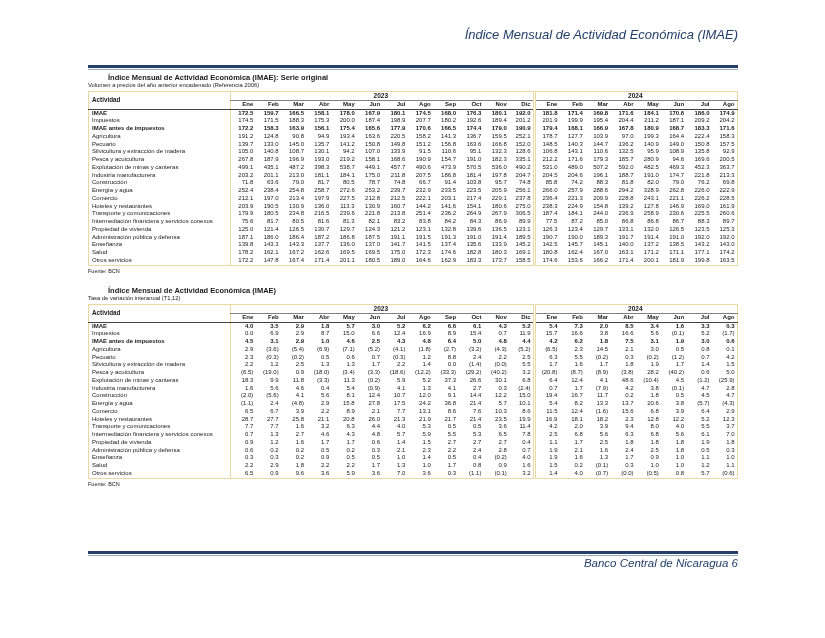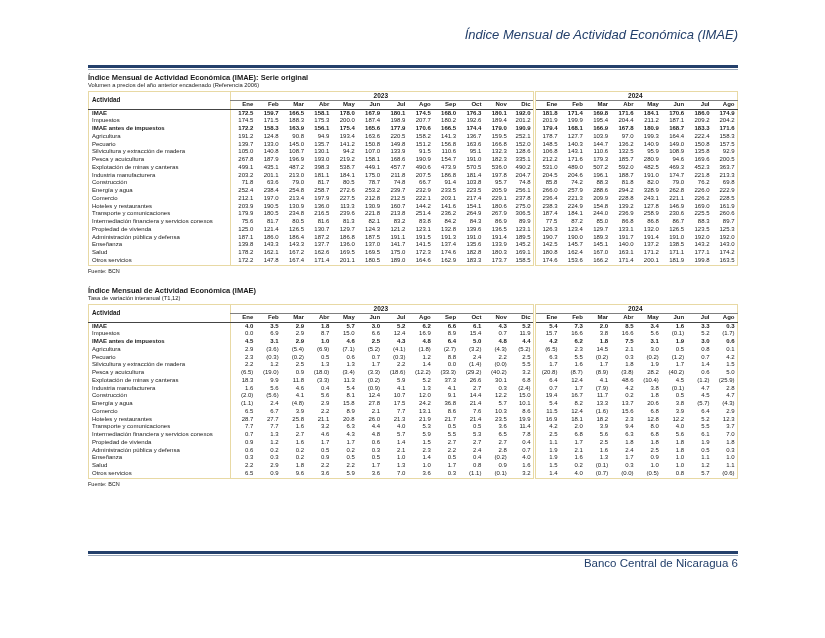--- a/index.html
+++ b/index.html
@@ -15,26 +15,26 @@
     position:absolute;top:27px;right:87px;text-align:right;
     font-style:italic;color:var(--navy);
     font-size:13px;line-height:15px;
   }
   .rule{position:absolute;left:88px;width:650px;border-top:3px solid var(--navy);}
   .rule::after{content:"";display:block;height:1px;background:#9aa7b8;margin-top:1px;}
   .rule-top{top:65px;}
   .rule-bottom{top:551px;}
   .doc-footer{
     position:absolute;top:557px;right:87px;text-align:right;
-    color:var(--navy);font-size:11.5px;
+    font-style:italic;color:var(--navy);font-size:11.5px;
   }
   .table-block{position:absolute;left:88px;width:650px;}
   #table-block-0{top:74px;}
   #table-block-1{top:287px;}
-  .tbl-title{font-size:7.5px;font-weight:bold;line-height:8px;}
+  .tbl-title{font-size:7.5px;font-weight:bold;line-height:8px;margin-left:20px;}
   .tbl-subtitle{font-size:5.8px;line-height:7px;margin-bottom:2px;color:#222;}
   table.tbl{
     border-collapse:collapse;table-layout:fixed;width:650px;
     border:1px solid var(--tan);
   }
   .tbl th,.tbl td{
     font-size:6px;line-height:7.75px;height:7.75px;
     padding:0 2.5px 0 0;text-align:right;font-weight:normal;
     white-space:nowrap;overflow:hidden;
   }

